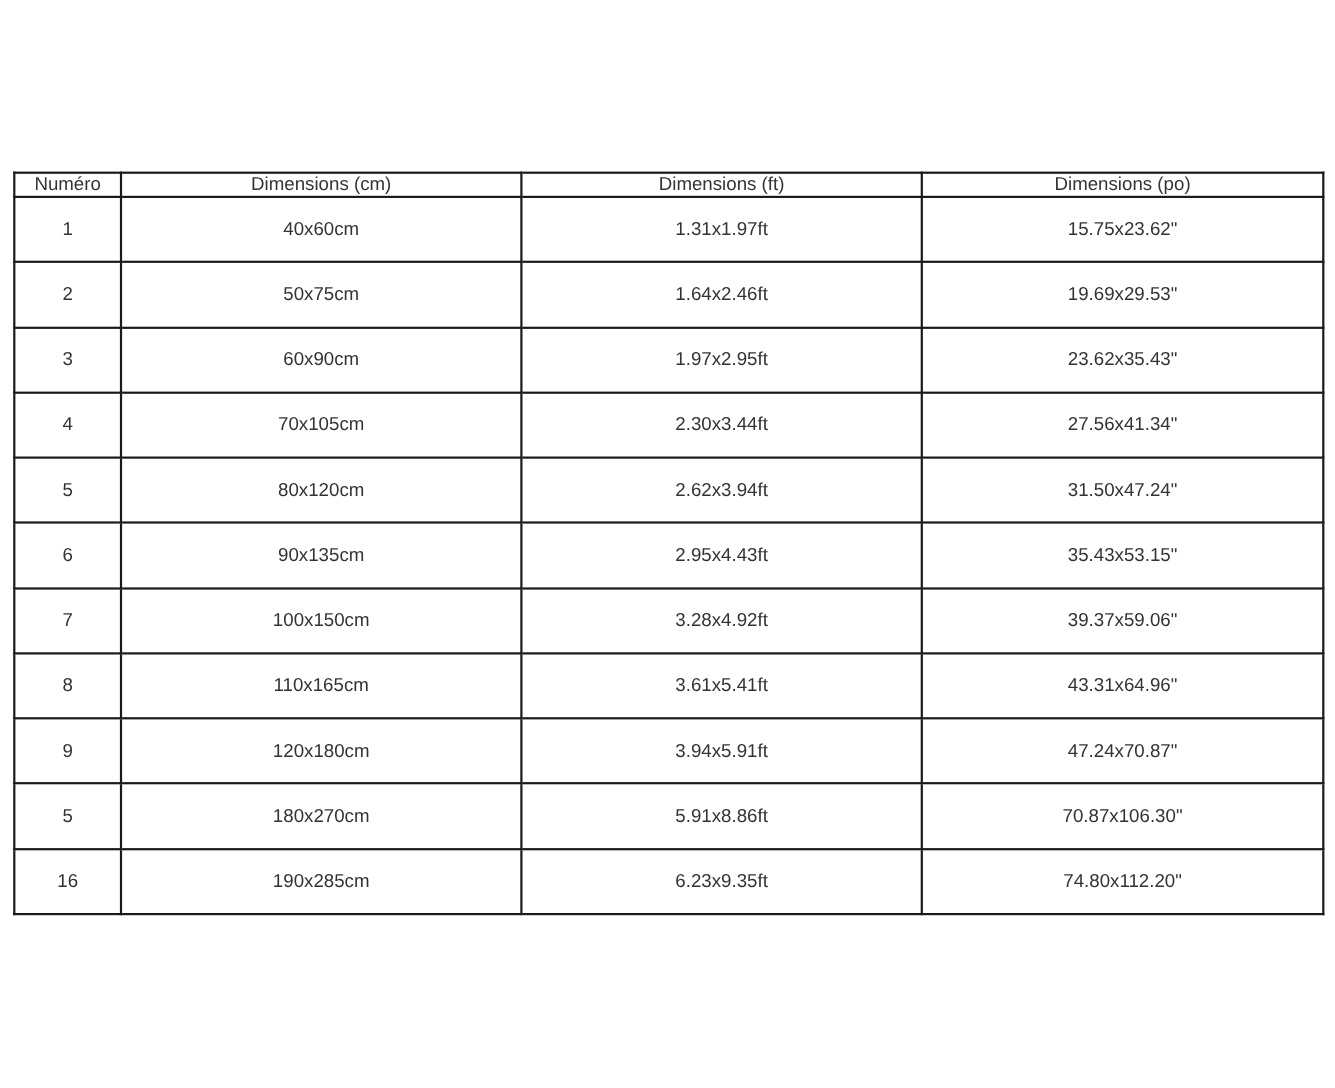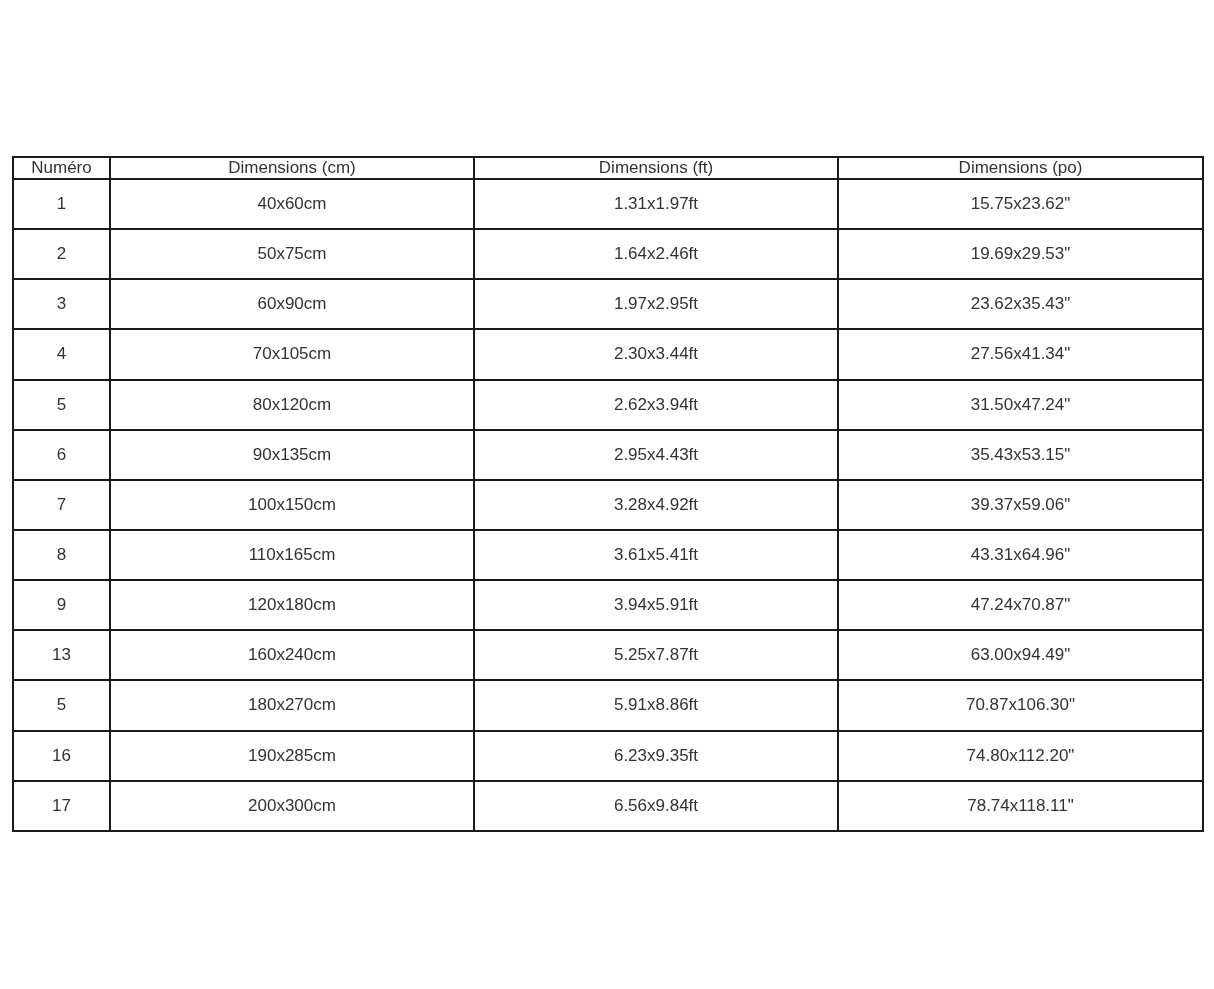--- a/index.html
+++ b/index.html
@@ -105,38 +105,26 @@
           <td>3.61x5.41ft</td>
           <td>43.31x64.96"</td>
         </tr>
         <tr>
           <td>9</td>
           <td>120x180cm</td>
           <td>3.94x5.91ft</td>
           <td>47.24x70.87"</td>
         </tr>
         <tr>
-          <td>13</td>
-          <td>160x240cm</td>
-          <td>5.25x7.87ft</td>
-          <td>63.00x94.49"</td>
-        </tr>
-        <tr>
           <td>5</td>
           <td>180x270cm</td>
           <td>5.91x8.86ft</td>
           <td>70.87x106.30"</td>
         </tr>
         <tr>
           <td>16</td>
           <td>190x285cm</td>
           <td>6.23x9.35ft</td>
           <td>74.80x112.20"</td>
         </tr>
-        <tr>
-          <td>17</td>
-          <td>200x300cm</td>
-          <td>6.56x9.84ft</td>
-          <td>78.74x118.11"</td>
-        </tr>
       </tbody>
   </table>
 </div>
 
 </body></html>

